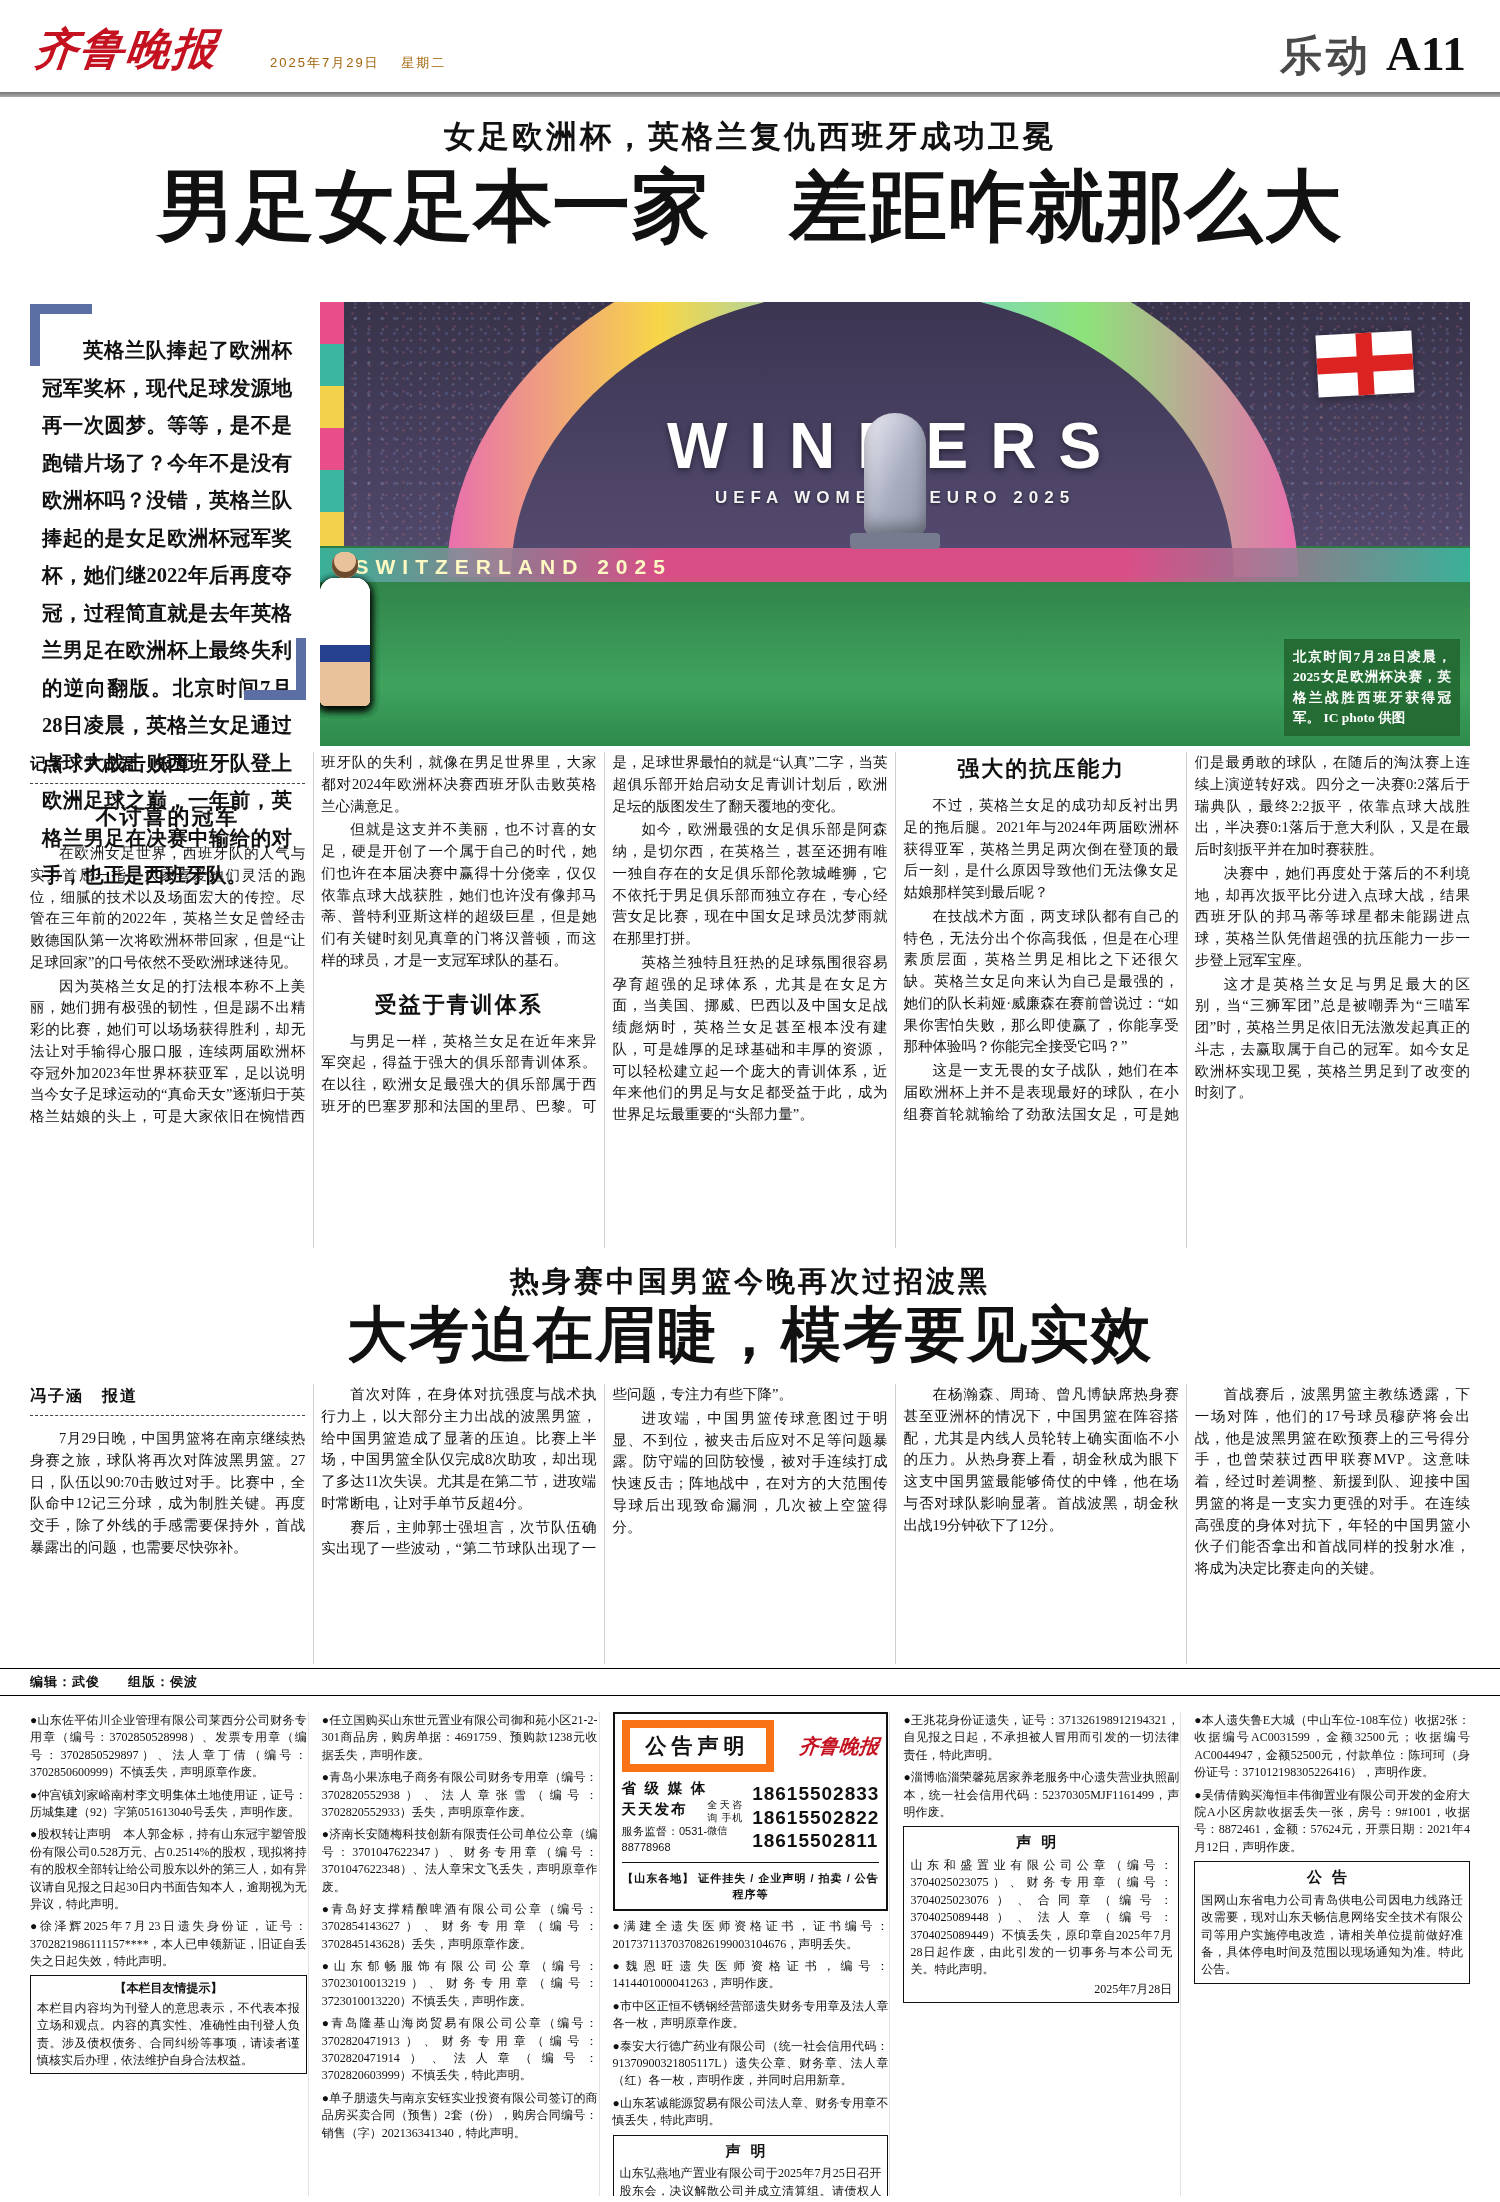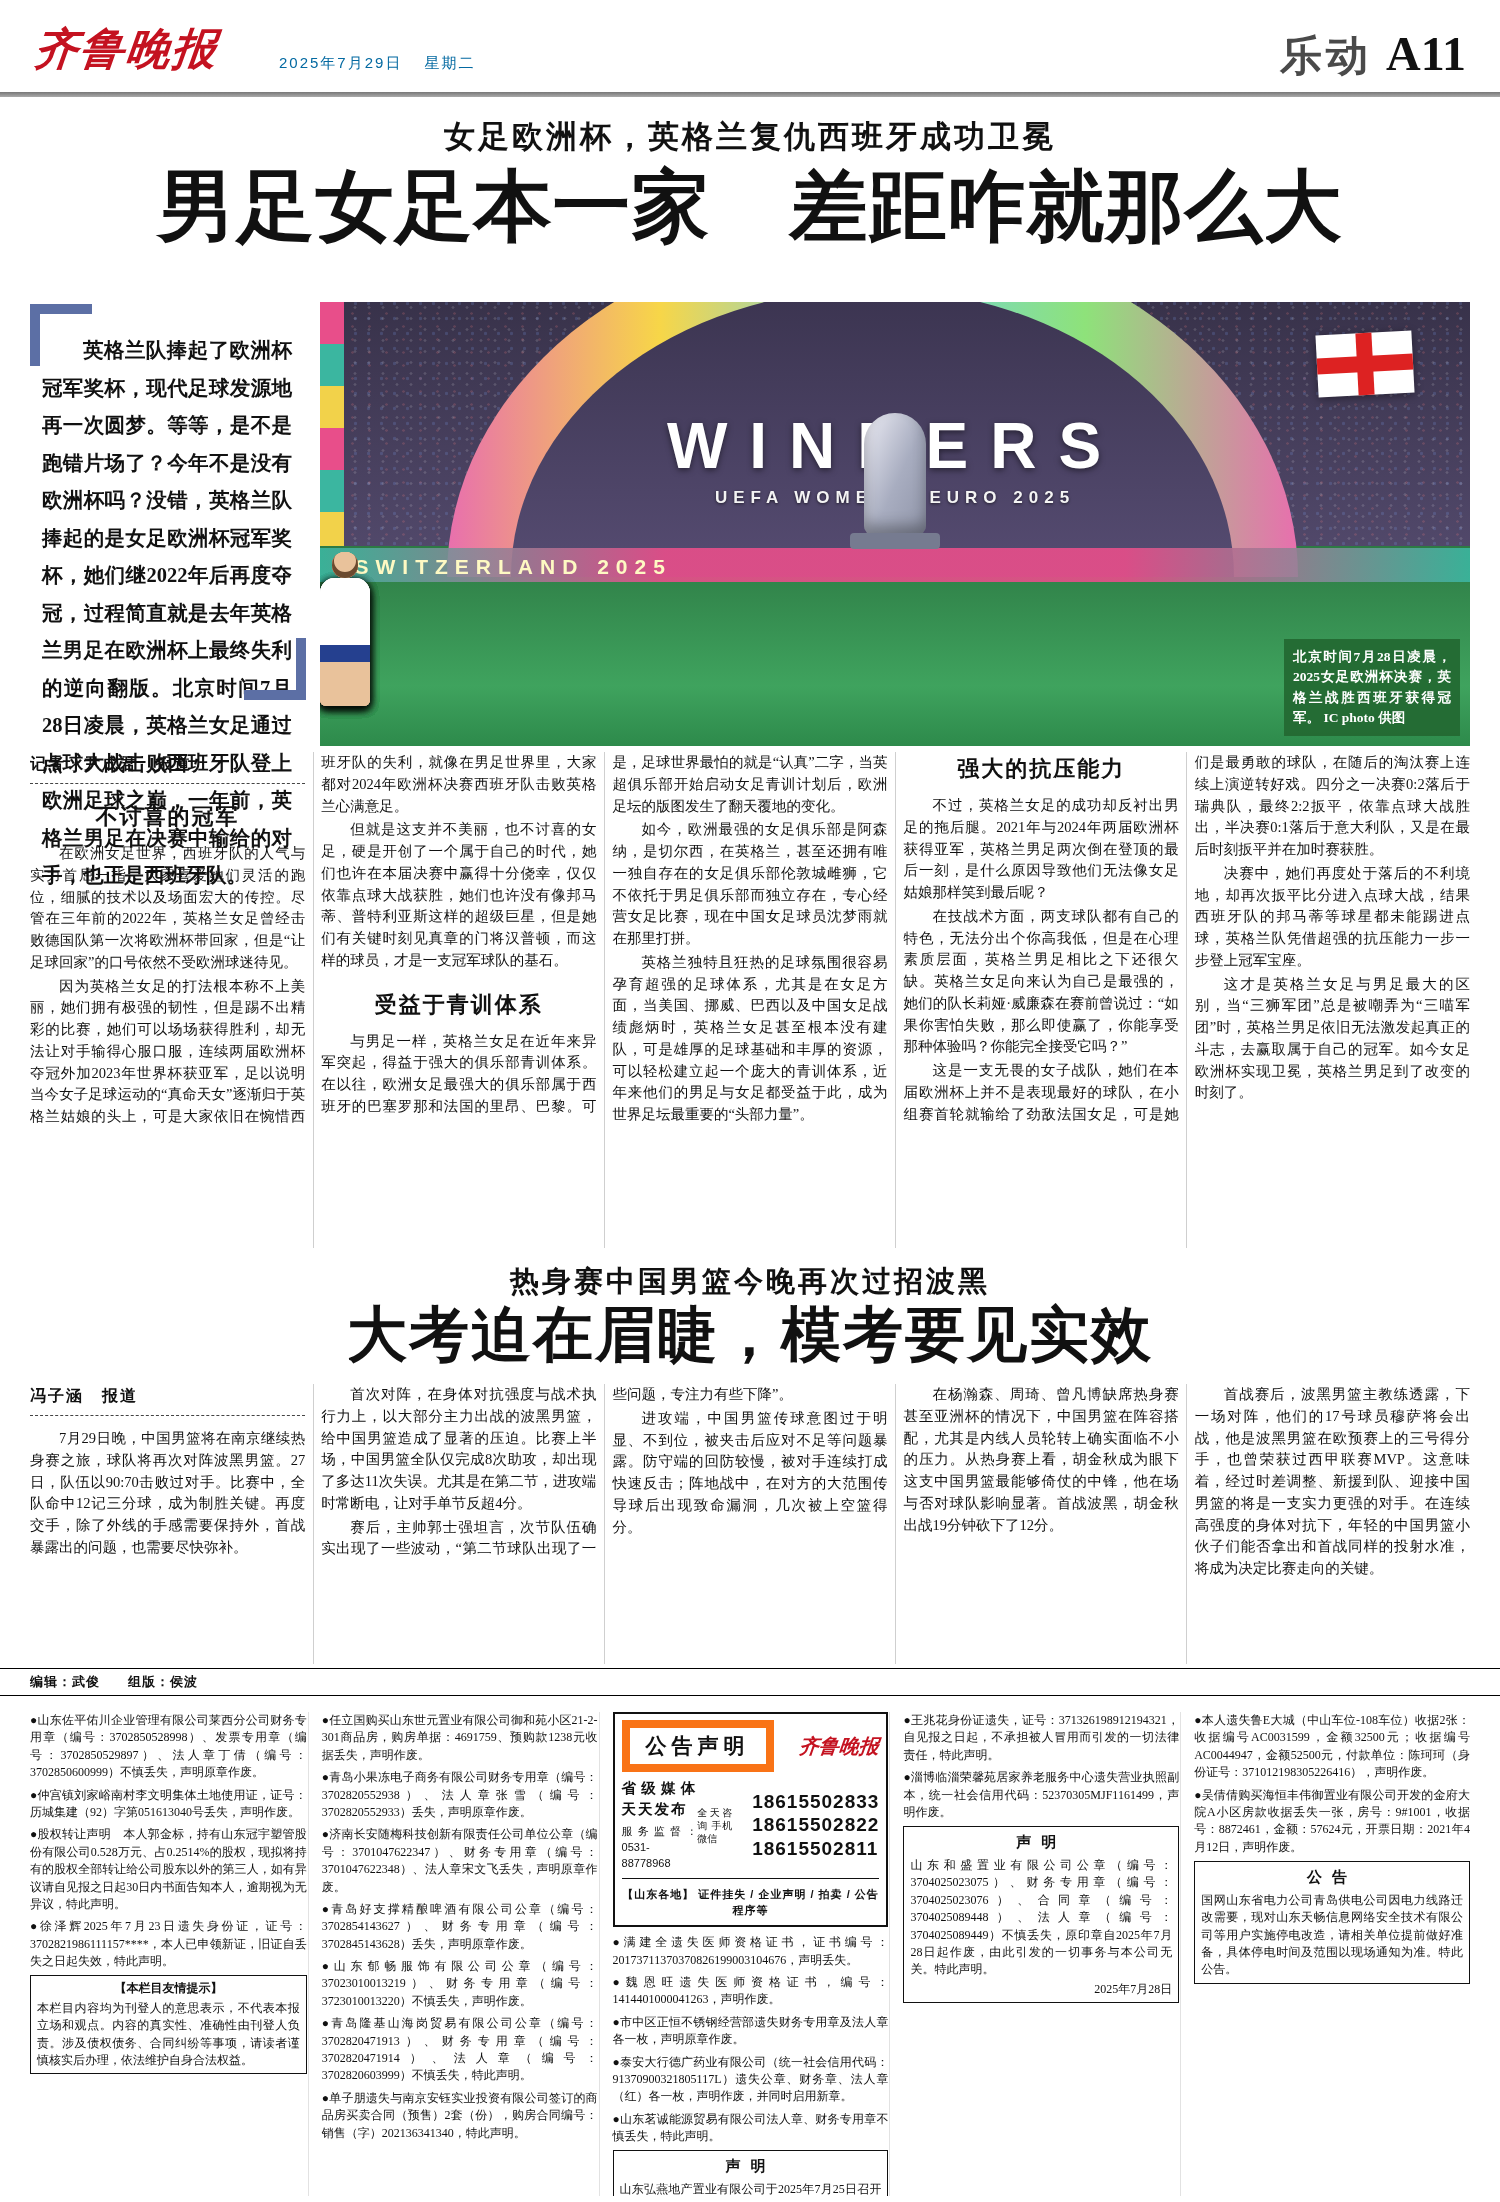--- a/index.html
+++ b/index.html
@@ -3,21 +3,21 @@
 <meta charset="utf-8">
 <style>
   html,body{margin:0;padding:0;background:#e9e9e9;}
   .page{position:relative;width:1500px;height:2202px;background:#ffffff;margin:0 auto;
         font-family:"Liberation Serif","DejaVu Serif",serif;color:#111;overflow:hidden;}
 
   
   .mast{position:absolute;top:26px;left:34px;right:34px;height:60px;}
   .mast-logo{position:absolute;left:0;top:2px;font-size:44px;font-weight:900;font-style:italic;
              color:#c41220;letter-spacing:2px;transform:skewX(-6deg);line-height:1;}
-  .mast-date{position:absolute;left:245px;top:28px;font-size:15px;color:#0369a1;letter-spacing:2px;
+  .mast-date{position:absolute;left:236px;top:28px;font-size:13px;color:#a16207;letter-spacing:2px;
              font-family:"Liberation Sans",sans-serif;}
   .mast-right{position:absolute;right:0;top:0;}
   .mast-section{font-family:"Liberation Sans",sans-serif;font-weight:900;font-size:42px;color:#4a4a4a;
                 letter-spacing:4px;margin-right:14px;}
   .mast-pageno{font-size:48px;font-weight:900;color:#111;}
   .mast-rule{position:absolute;top:92px;left:0;width:100%;height:5px;
              background:linear-gradient(#777,#aaa);}
 
   
   .kicker1{position:absolute;top:116px;left:0;width:100%;text-align:center;font-size:31px;
@@ -120,21 +120,21 @@
   
   .adbox{border:2px solid #111;padding:6px 7px;margin-bottom:7px;font-family:"Liberation Sans",sans-serif;}
   .adbox-top{display:flex;align-items:center;justify-content:space-between;}
   .adbox-title{font-size:21px;font-weight:900;letter-spacing:5px;border:8px solid #f97316;
         padding:3px 16px;font-family:"Liberation Serif",serif;}
   .adbox-logo{color:#c41220;font-weight:900;font-style:italic;font-size:20px;
         font-family:"Liberation Serif",serif;transform:skewX(-6deg);}
   .adbox-mid{display:flex;justify-content:space-between;align-items:center;margin-top:6px;}
   .adbox-media{font-weight:900;font-size:14.5px;letter-spacing:2px;}
   .adbox-super{font-size:11px;margin-top:4px;}
-  .adbox-right{display:flex;align-items:center;gap:20px;}
+  .adbox-right{display:flex;align-items:center;gap:10px;}
   .adbox-note{font-size:10px;width:3.5em;line-height:1.3;}
   .adbox-phones div{font-size:19px;font-weight:900;letter-spacing:1px;line-height:1.25;}
   .adbox-foot{border-top:1px solid #111;margin-top:6px;padding-top:8px;font-weight:700;
         font-size:11px;text-align:center;letter-spacing:1px;}
 </style>
 </head>
 <body>
 
 <div class="page">
 

